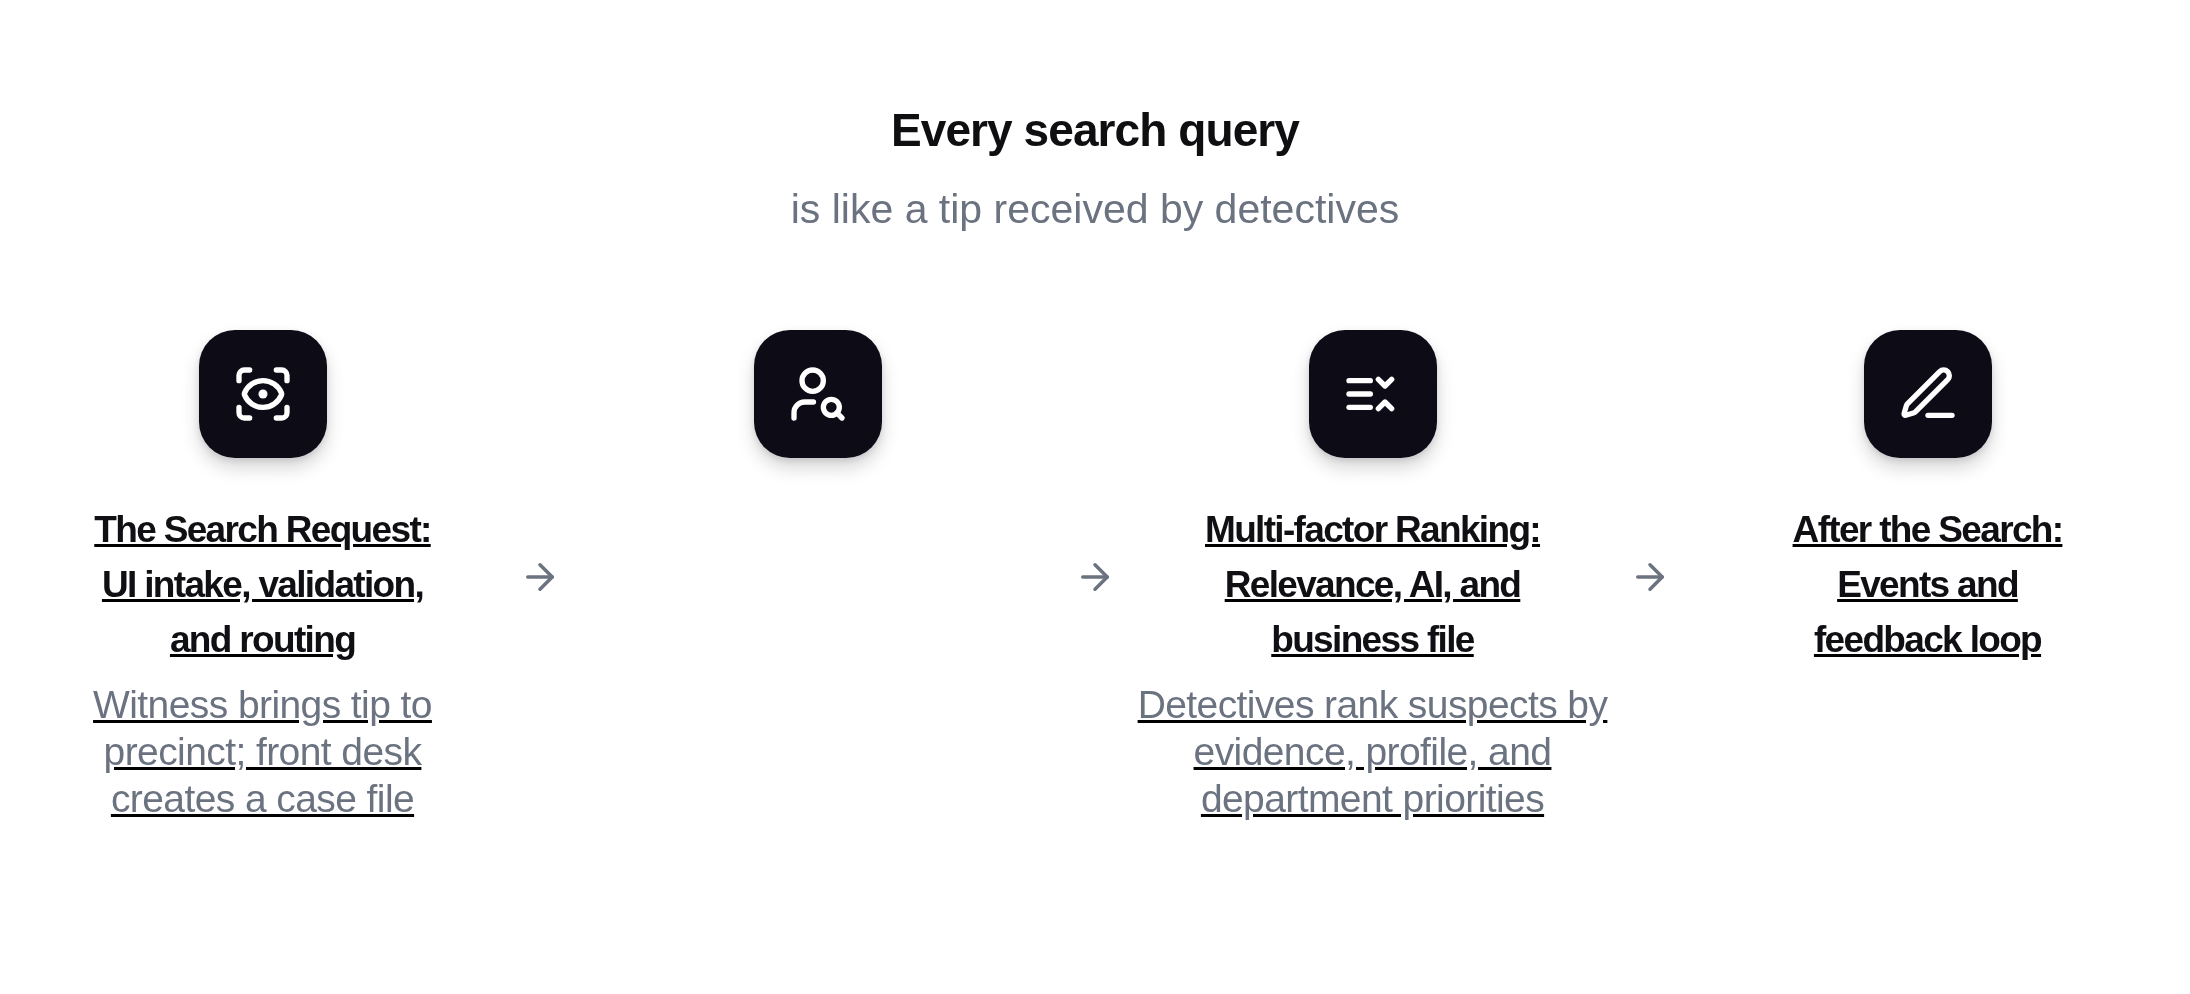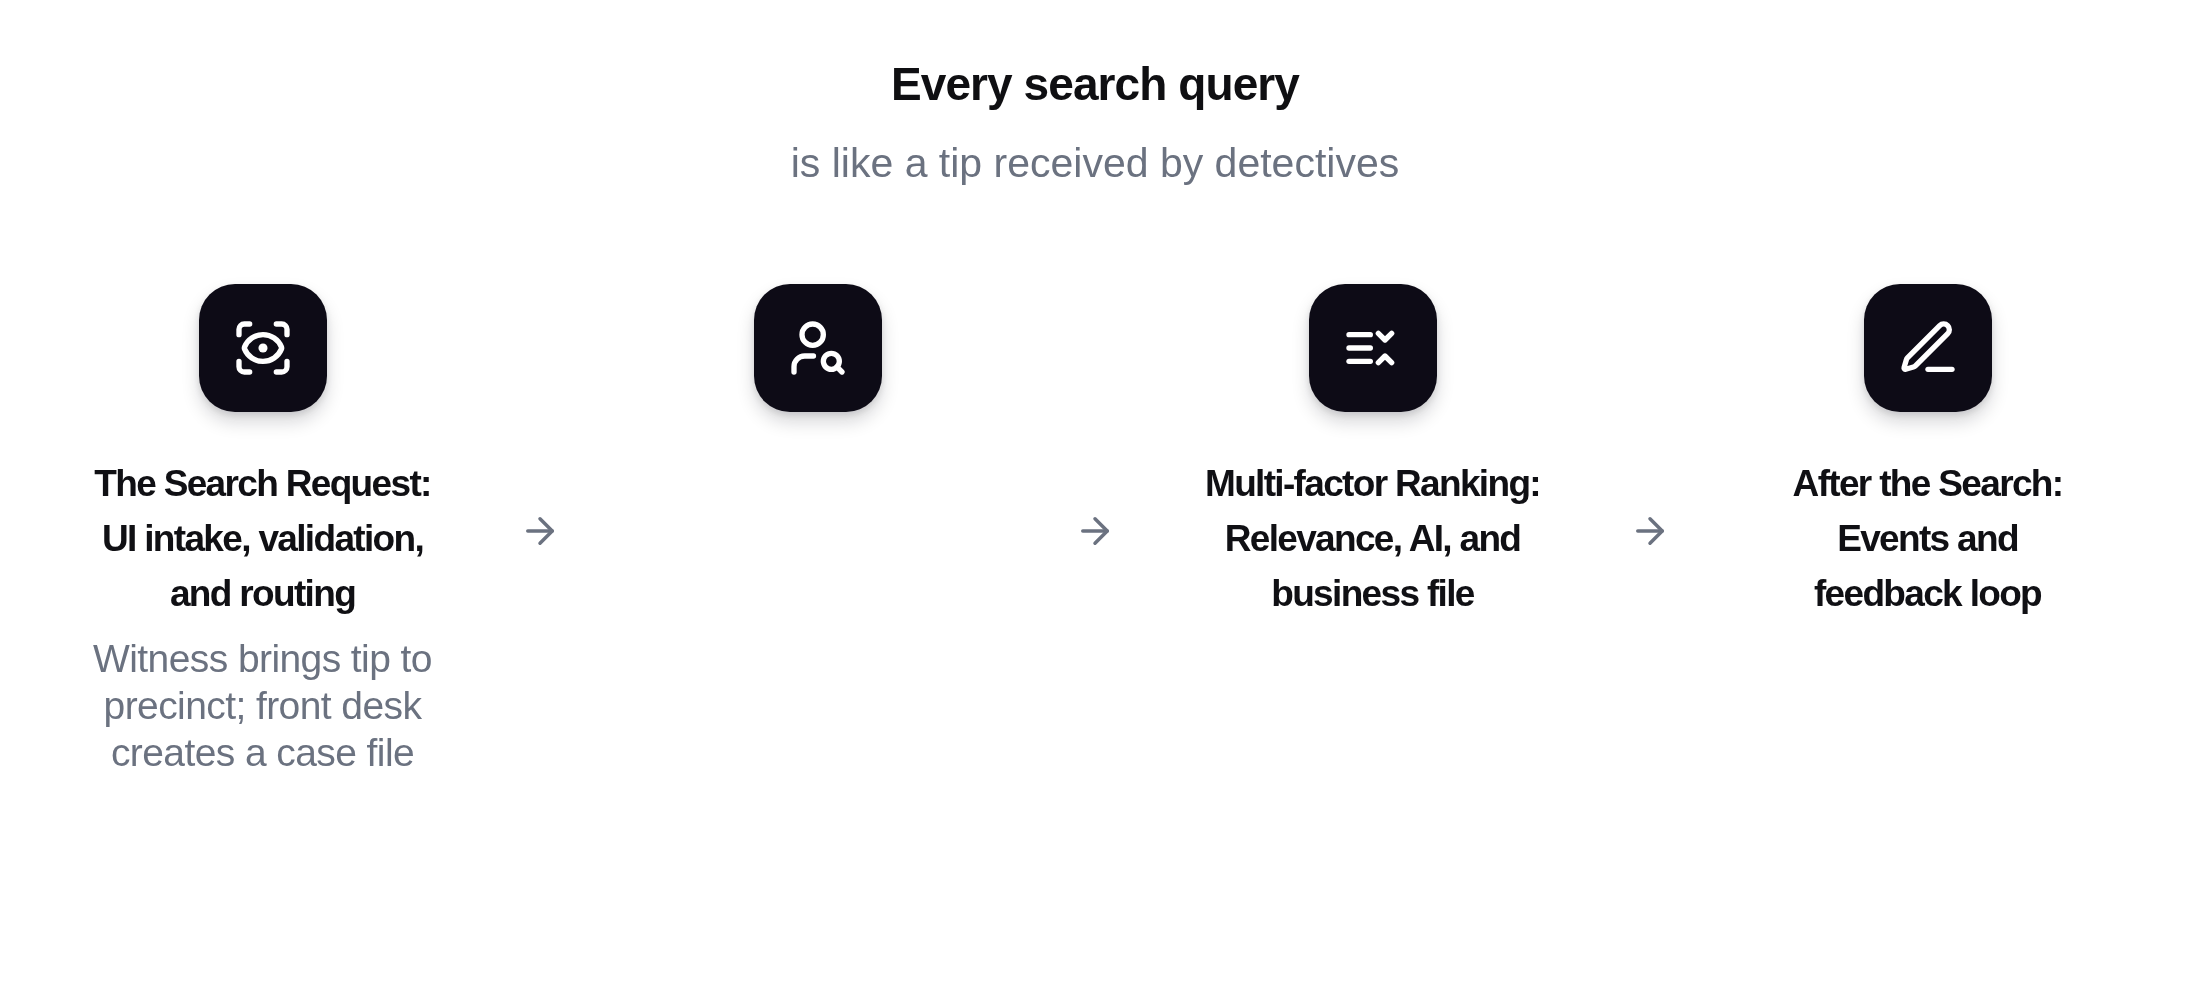--- a/index.html
+++ b/index.html
@@ -12,41 +12,42 @@
   }
   * { box-sizing: border-box; }
   html, body { margin: 0; padding: 0; }
   body {
     width: 2190px;
     height: 994px;
     background: var(--page-bg);
     font-family: "Liberation Sans", "DejaVu Sans", sans-serif;
     overflow: hidden;
   }
-  header { text-align: center; padding-top: 56px; }
+  header { text-align: center; padding-top: 102px; }
   h1 {
     margin: 0 0 32px 0;
     font-size: 46px;
     font-weight: 600;
     letter-spacing: -0.02em;
     color: var(--heading-text);
     line-height: 56px;
   }
   .subtitle {
     margin: 0;
     font-size: 41px;
     font-weight: 400;
     color: var(--muted-text);
     line-height: 38px;
   }
   .flow {
     margin-top: 102px;
     display: flex;
     justify-content: center;
     align-items: flex-start;
+    text-decoration: underline;
   }
   .step { width: 450px; text-align: center; }
   .icon-tile {
     width: 128px;
     height: 128px;
     margin: 0 auto;
     background: var(--icon-tile-bg);
     border-radius: 36px;
     display: flex;
     align-items: center;
@@ -142,20 +143,23 @@
         <path d="M3 7h8"></path>
         <path d="M3 12h8"></path>
         <path d="M3 17h8"></path>
         <path d="m14 6.5 2.5 2.5 2.5-2.5"></path>
         <path d="m14 17.5 2.5-2.5 2.5 2.5"></path>
       </svg>
     </div>
     <h2 class="step-title">Multi-factor Ranking:
 Relevance, AI, and
 business file</h2>
+    <p class="step-desc">Detectives rank suspects by
+evidence, profile, and
+department priorities</p>
   </div>
 
   <div class="arrow-cell">
     <svg class="arrow-glyph" viewBox="0 0 24 24" width="42" height="42">
       <path d="M5 12h14"></path>
         <path d="m12 5 7 7-7 7"></path>
     </svg>
   </div>
 
   <div class="step">

